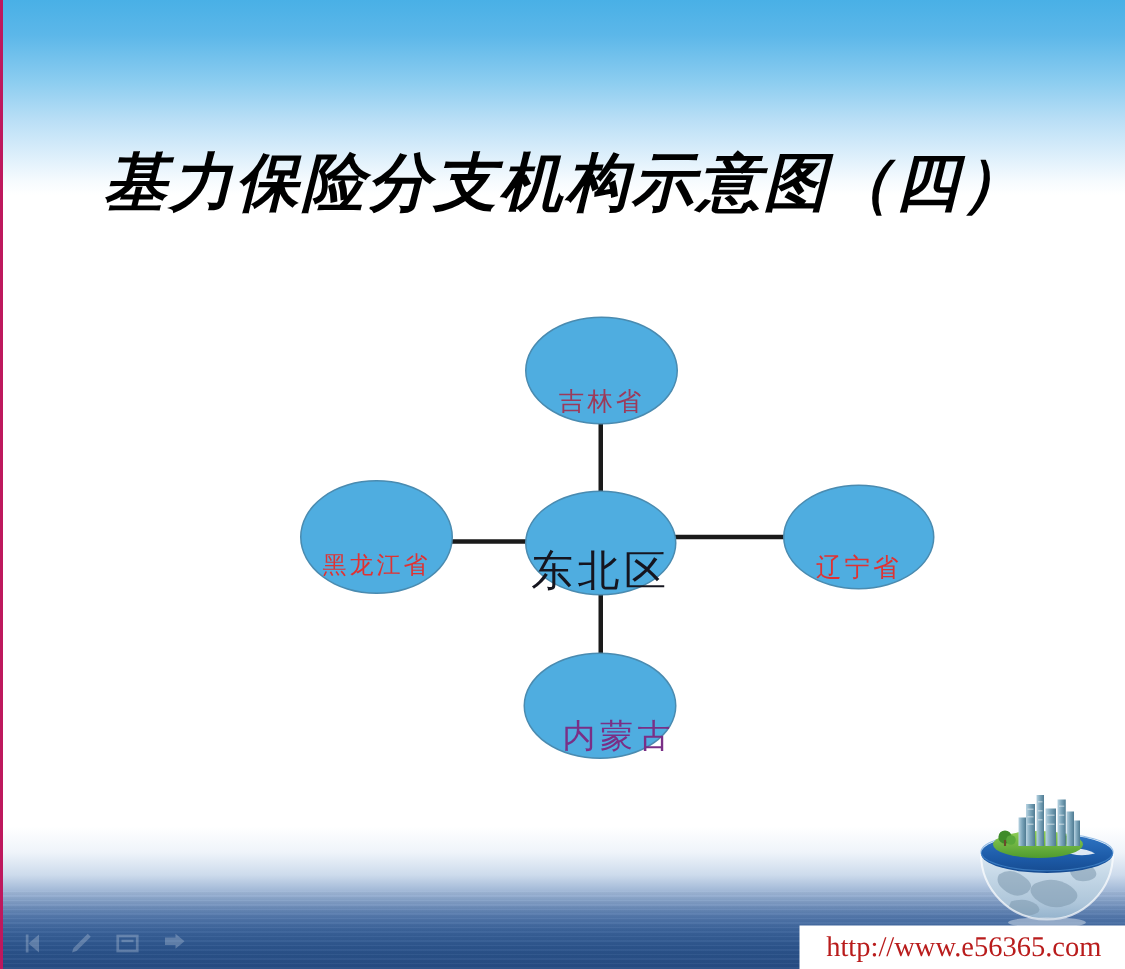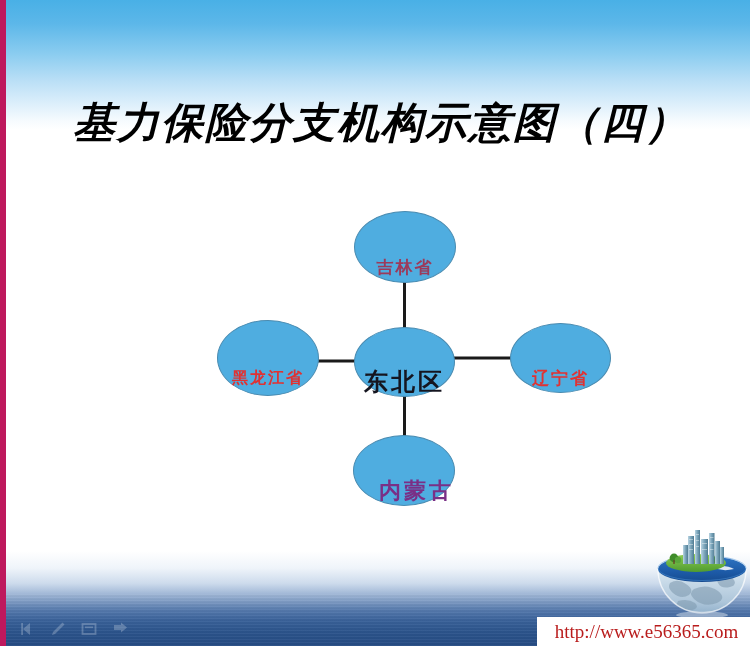--- a/index.html
+++ b/index.html
@@ -10,21 +10,21 @@
   }
 
   #slide {
     position: relative;
     width: 750px;
     height: 646px;
     overflow: hidden;
     background: #ffffff;
     font-family: "Liberation Serif", "DejaVu Serif", serif;
     box-sizing: border-box;
-    border-left: 6px solid #be185d;
+    border-left: 2px solid #be185d;
   }
 
   
   .bg-sky {
     position: absolute;
     left: 0; top: 0;
     width: 750px;
     height: 130px;
     background: linear-gradient(to bottom,
                 #49b0e6 0%,
@@ -107,35 +107,35 @@
     border-radius: 50%;
     background: #4fade0;
     border: 1px solid #4a8bb0;
     box-sizing: border-box;
     text-align: center;
     line-height: 1;
   }
 
   .node-label {
     font-family: "Liberation Serif", "DejaVu Serif", serif;
-    font-weight: bold;
+    font-weight: normal;
     white-space: nowrap;
     letter-spacing: 2px;
     margin-top: 40px;
   }
 
   .node-top    { left: 348px; top: 211px; width: 102px; height: 72px; }
-  .node-left   { left: 211px; top: 320px; width: 102px; height: 76px; }
+  .node-left   { left: 198px; top: 320px; width: 102px; height: 76px; }
   .node-center { left: 348px; top: 327px; width: 101px; height: 70px; }
-  .node-right  { left: 504px; top: 323px; width: 101px; height: 70px; }
+  .node-right  { left: 520px; top: 323px; width: 101px; height: 70px; }
   .node-bottom { left: 347px; top: 435px; width: 102px; height: 71px; justify-content: flex-end; }
 
   .lbl-jilin      { font-size: 17px; color: #9c3a5a; }
   .lbl-heilong    { font-size: 16px; color: #e03232; }
-  .lbl-dongbei    { font-size: 24px; color: #15151f; letter-spacing: 3px; }
+  .lbl-dongbei    { font-size: 28px; color: #15151f; letter-spacing: 3px; }
   .lbl-liaoning   { font-size: 17px; color: #e03232; }
   .lbl-neimenggu  { font-size: 22px; color: #7a2f86; letter-spacing: 3px; }
 
   
   .logo {
     position: absolute;
     left: 646px;
     top: 527px;
     width: 100px;
     height: 92px;

